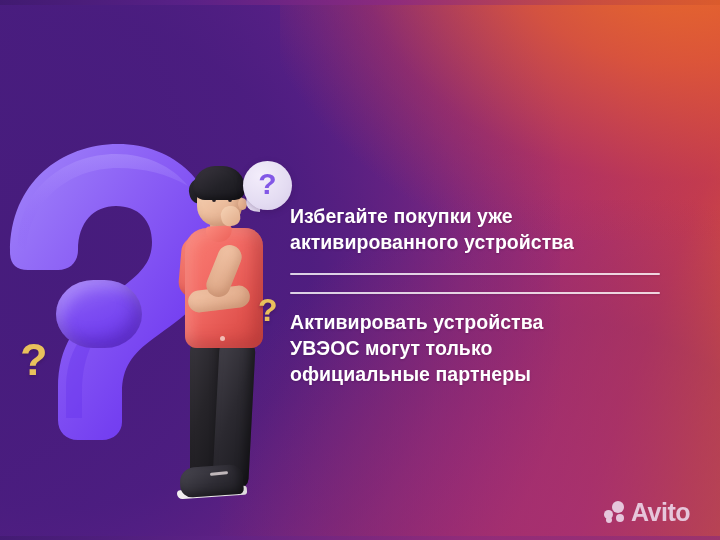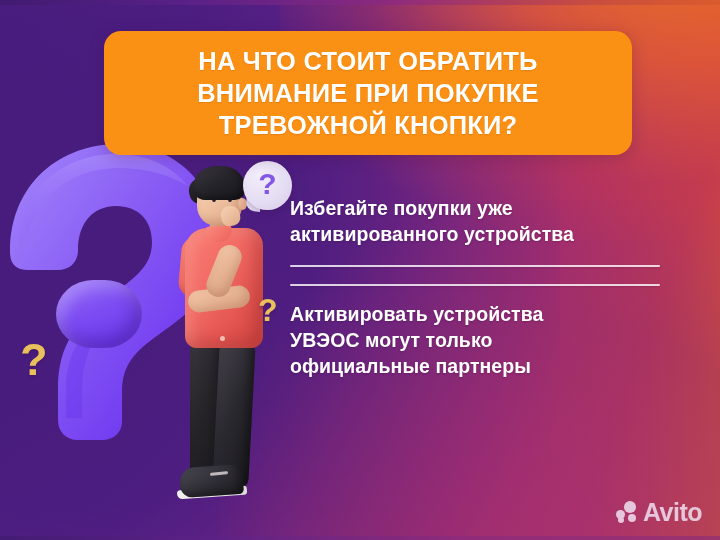--- a/index.html
+++ b/index.html
@@ -74,20 +74,21 @@
   }
 
   
   .bullets{
     position:absolute;left:290px;top:196px;width:378px;z-index:6;
   }
   .bullet-text{
     color:#FFFFFF;font-size:19.5px;font-weight:bold;line-height:1.33;
     white-space:pre-line;letter-spacing:.05px;
     text-shadow:0 1px 2px rgba(60,10,60,.30);
+    margin-top:8px;
   }
   .divider{
     height:2px;background:rgba(255,255,255,.80);
     margin:17px 0 16px 0;width:370px;border-radius:1px;
     box-shadow:0 1px 2px rgba(60,10,60,.18);
   }
   .b2{margin-top:0;}
   .b3{margin-top:12px;}
 
   
@@ -238,21 +239,21 @@
     background:linear-gradient(90deg,#f2eff0,#dedbdd);
     border-radius:6px 5px 5px 9px;transform:rotate(-4deg);
   }
   .p-lace{
     position:absolute;left:44px;top:306px;width:18px;height:3px;
     background:#cfc7c9;border-radius:2px;transform:rotate(-6deg);opacity:.9;
   }
 
   
   .avito{
-    position:absolute;right:18px;bottom:13px;height:30px;z-index:7;
+    position:absolute;right:30px;bottom:13px;height:30px;z-index:7;
     display:flex;align-items:center;gap:5px;opacity:.92;
   }
   .avito-mark{position:relative;width:22px;height:22px;}
   .avito-mark i{position:absolute;border-radius:50%;background:#EBD3E6;display:block;}
   .am1{left:0px;top:9px;width:9px;height:9px;}
   .am2{left:8px;top:0px;width:12px;height:12px;}
   .am3{left:2px;top:16px;width:6px;height:6px;}
   .am4{left:12px;top:13px;width:8px;height:8px;}
   .avito-word{
     color:#EBD3E6;font-size:25px;font-weight:bold;letter-spacing:-.5px;
@@ -330,25 +331,20 @@
     <div class="p-armU"></div>
     <div class="p-hand"></div>
   </div>
 
   <div class="bubble">
     <div class="bubble-tail"></div>
     <div class="bubble-circle"></div>
     <div class="bubble-q">?</div>
   </div>
 
-  <div class="banner">
-    <div class="banner-title">НА ЧТО СТОИТ ОБРАТИТЬ
-ВНИМАНИЕ ПРИ ПОКУПКЕ
-ТРЕВОЖНОЙ КНОПКИ?</div>
-  </div>
 
   <div class="bullets">
     <div class="bullet-text b1">Избегайте покупки уже
 активированного устройства</div>
     <div class="divider"></div>
     <div class="divider"></div>
     <div class="bullet-text b3">Активировать устройства
 УВЭОС могут только
 официальные партнеры</div>
   </div>

